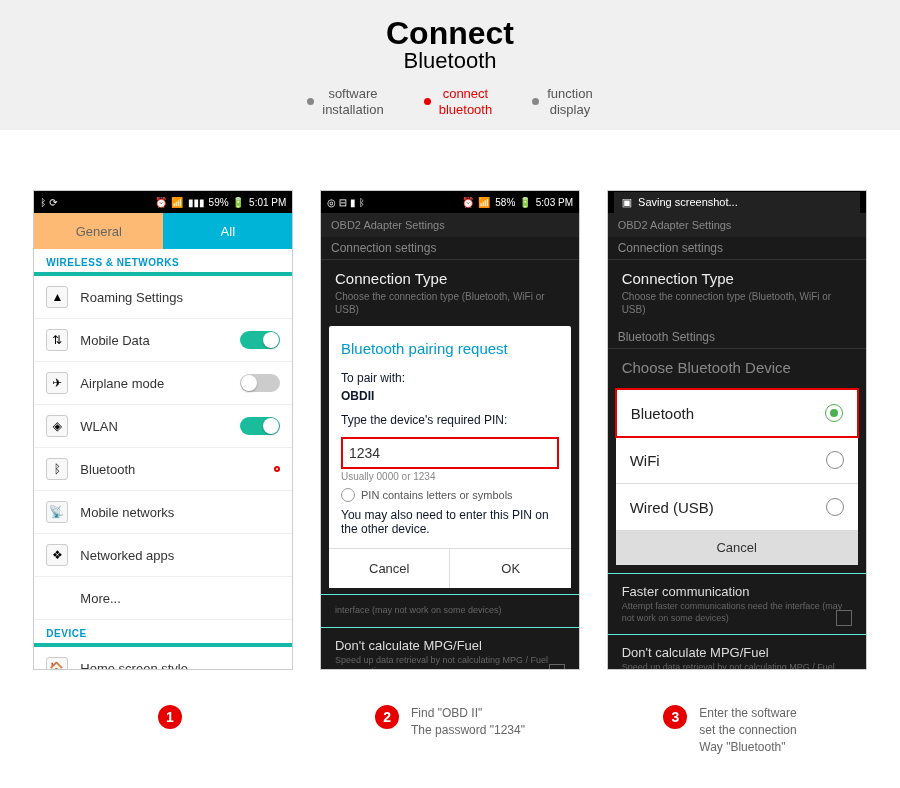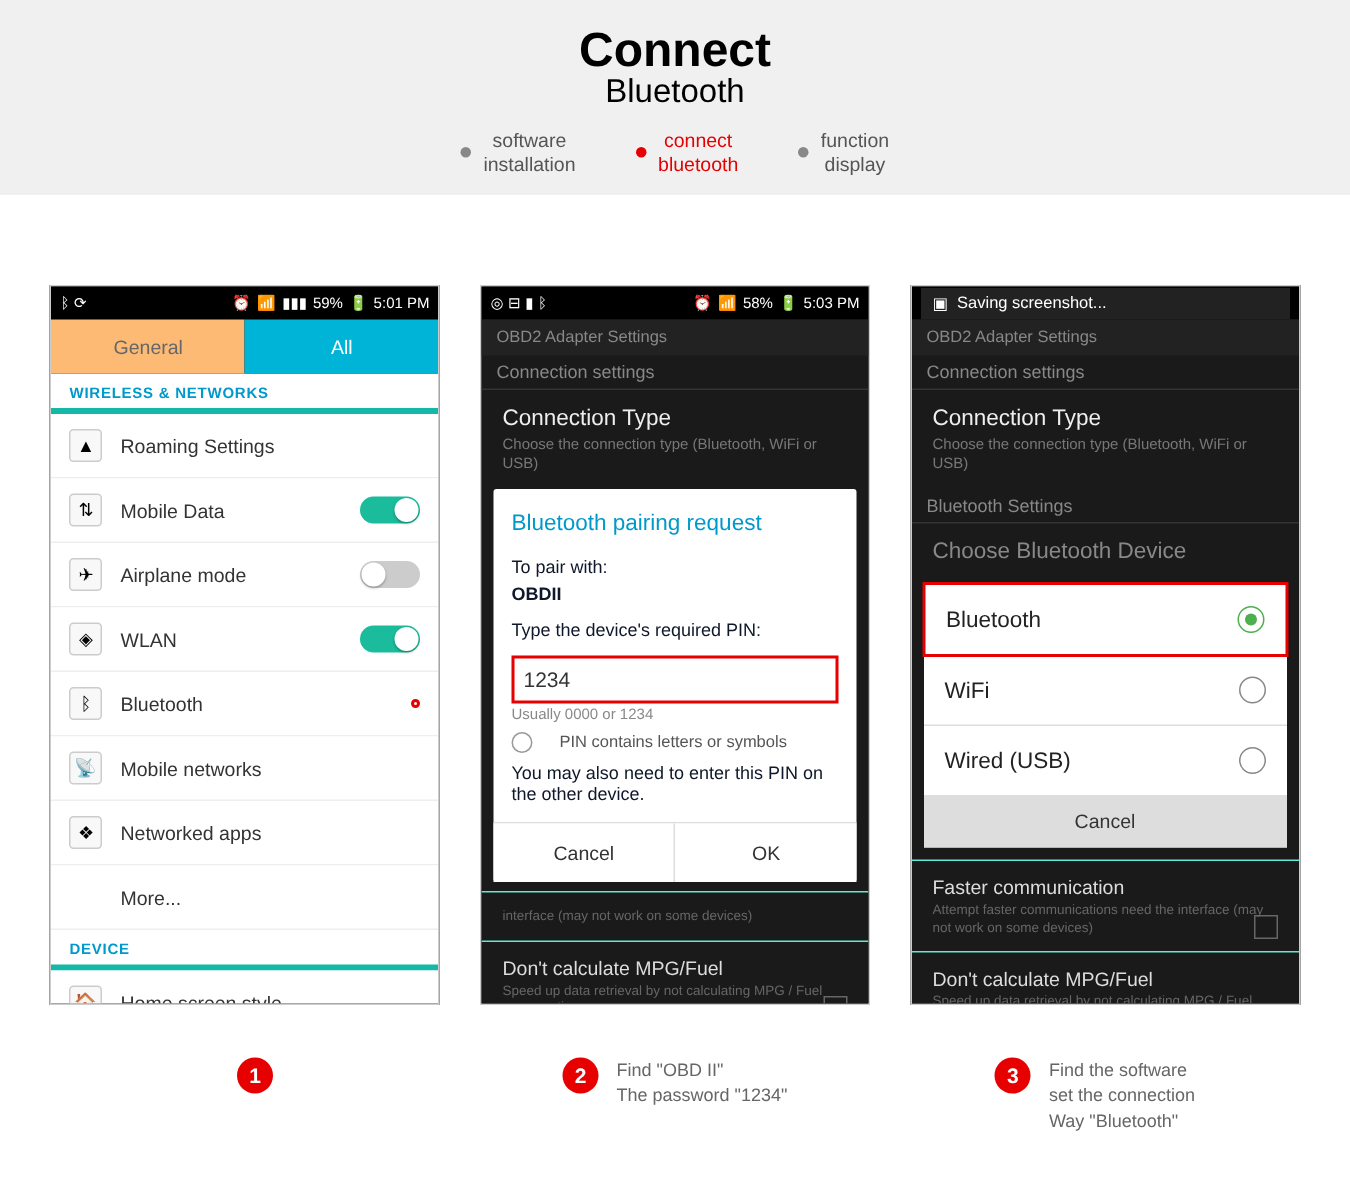--- a/index.html
+++ b/index.html
@@ -41,21 +41,21 @@
 .dark-sub{color:#888;font-size:12px;padding:4px 10px;border-bottom:1px solid #333}
 .conn-type{padding:10px 14px}
 .conn-type h3{color:#eee;font-size:15px;font-weight:normal;margin-bottom:3px}
 .conn-type p{color:#777;font-size:10px;line-height:1.3}
 .dialog{background:#fff;margin:0 8px;border-radius:2px;color:#333;padding:14px 12px;position:relative}
 .dialog-title{color:#0099cc;font-size:15px;margin-bottom:14px}
 .dialog p{font-size:12px;margin:4px 0;color:#0f172a}
 .dialog .bold{font-weight:bold}
 .pin-input{width:100%;border:2px solid #e60000;padding:6px;font-size:14px;color:#333;margin:6px 0 2px}
 .hint{font-size:10px;color:#888}
-.checkbox-row{display:flex;align-items:center;gap:18px;font-size:11px;color:#555;margin:6px 0}
+.checkbox-row{display:flex;align-items:center;gap:6px;font-size:11px;color:#555;margin:6px 0}
 .checkbox-row .cb{width:14px;height:14px;border:1px solid #999;border-radius:50%}
 .dialog-btns{display:flex;border-top:1px solid #ddd;margin:12px -12px -14px}
 .dialog-btns button{flex:1;padding:12px;background:#fff;border:none;font-size:13px;color:#333}
 .dialog-btns button:first-child{border-right:1px solid #ddd}
 .dim-row{padding:10px 14px;border-top:1px solid #5eead4}
 .dim-row h4{color:#ddd;font-size:13px;font-weight:normal;margin-bottom:2px}
 .dim-row p{color:#666;font-size:9px;line-height:1.3}
 .dim-row .cb2{float:right;width:16px;height:16px;border:1px solid #666;margin-top:-14px}
 
 .radio-list{background:#fff;margin:8px}
@@ -262,15 +262,15 @@
 <div class="captions">
   <div class="caption">
     <span class="num">1</span>
   </div>
   <div class="caption">
     <span class="num">2</span>
     <div class="cap-text"><span>Find  "OBD II"</span><br><span>The password "1234"</span></div>
   </div>
   <div class="caption">
     <span class="num">3</span>
-    <div class="cap-text"><span>Find the software</span><br><span>set the connection</span><br><span>Way "Bluetooth"</span></div>
+    <div class="cap-text"><span>Enter the software</span><br><span>set the connection</span><br><span>Way "Bluetooth"</span></div>
   </div>
 </div>
 
 </body></html>

